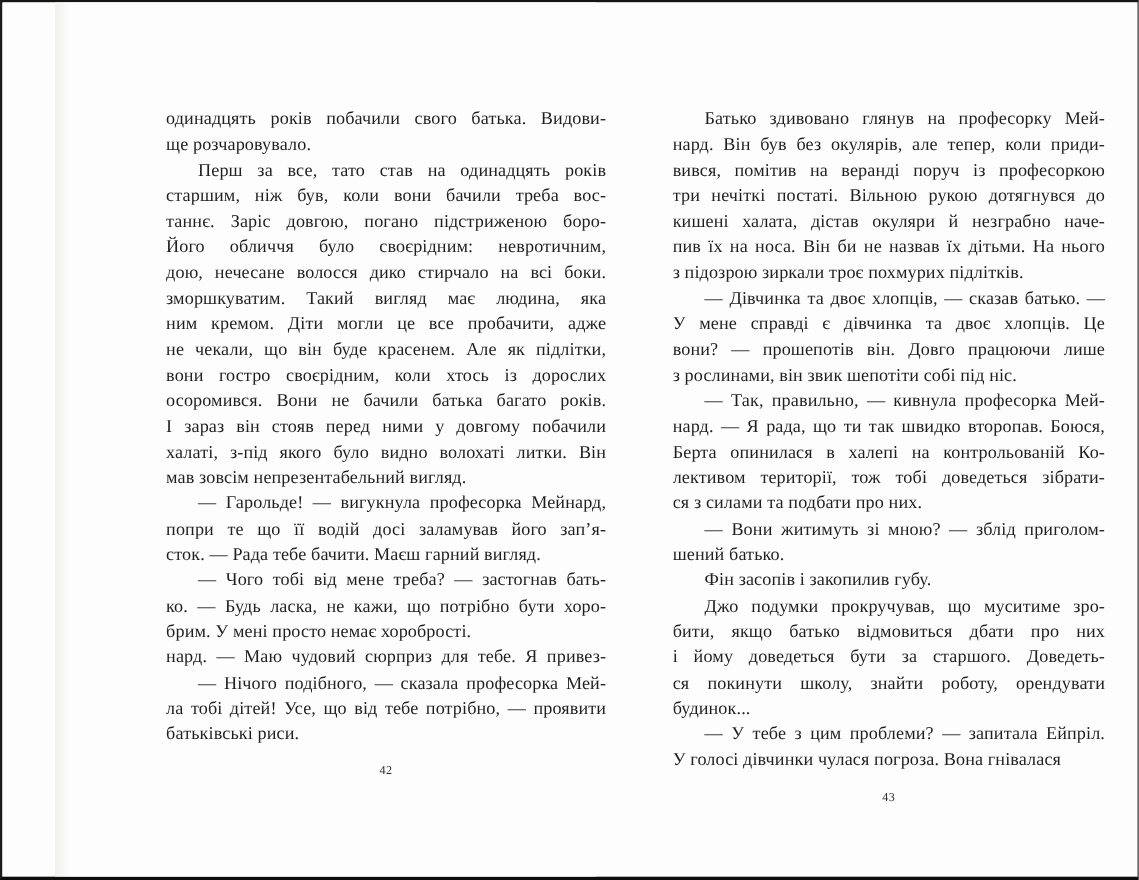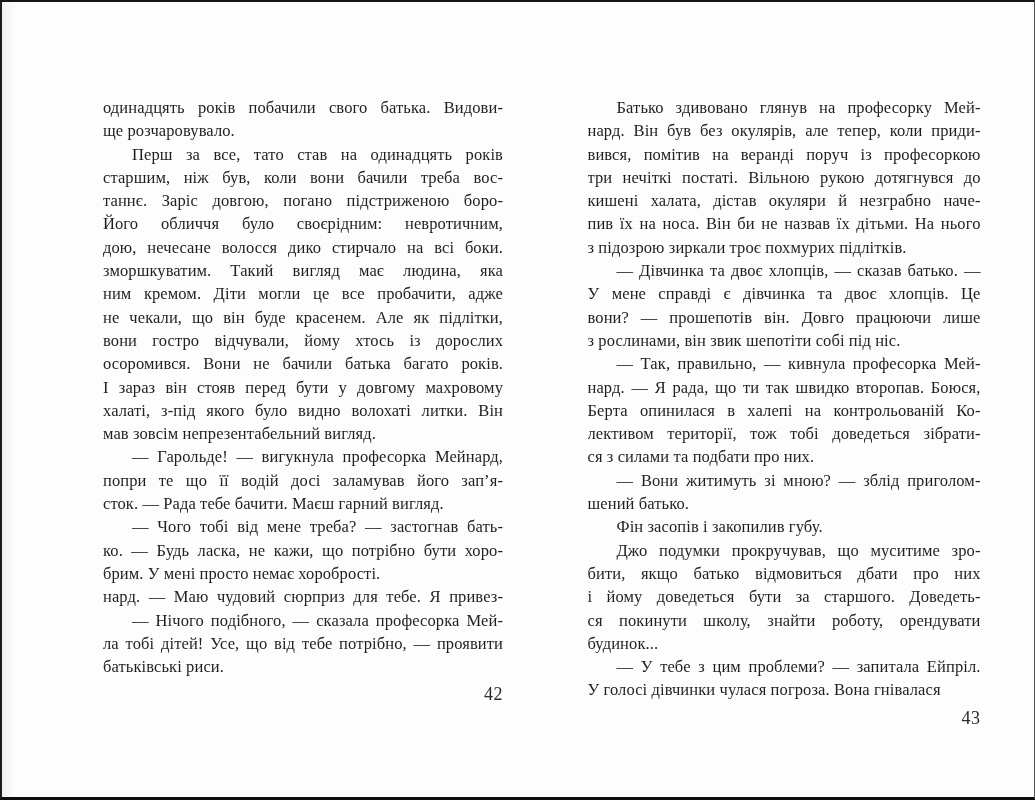--- a/index.html
+++ b/index.html
@@ -14,20 +14,21 @@
     box-sizing: border-box;
     background: #fdfdfd;
     border-top: 2px solid #151515;
     border-left: 2px solid #1d1d1d;
     border-right: 1px solid #555;
     border-bottom: 3px solid #0d0d0d;
     display: flex;
     overflow: hidden;
     font-family: "Liberation Serif", "DejaVu Serif", serif;
     color: #1f1f1f;
+    padding-left: 48px;
   }
   .page {
     position: relative;
     height: 100%;
     box-sizing: border-box;
   }
   .page.left  { width: 517px; background: linear-gradient(90deg, #f1f1ef 0px, #fdfdfd 14px); }
   .page.right { width: 518px; }
   .text-col {
     position: absolute;
@@ -46,46 +47,46 @@
     white-space: nowrap; 
   }
   .line.just { white-space: normal; }
   .line.end {
     text-align: left;
     text-align-last: left;
     white-space: normal;
   }
   .line.ind { text-indent: 29px; }
   .pagenum {
-    margin-top: 6px;
-    text-align: right;
-    font-size: 18px;
+    margin-top: 17px;
+    text-align: center;
+    font-size: 11px;
     color: #2a2a2a;
     letter-spacing: 0.5px;
   }
 </style>
 </head>
 <body>
 
 <div class="screen">
   <div class="page left">
     <div class="text-col">
         <div class="line just">одинадцять років побачили свого батька. Видови-</div>
         <div class="line end">ще розчаровувало.</div>
         <div class="line just ind">Перш за все, тато став на одинадцять років</div>
         <div class="line just">старшим, ніж був, коли вони бачили треба вос-</div>
         <div class="line just">таннє. Заріс довгою, погано підстриженою боро-</div>
         <div class="line just">Його обличчя було своєрідним: невротичним,</div>
         <div class="line just">дою, нечесане волосся дико стирчало на всі боки.</div>
         <div class="line just">зморшкуватим. Такий вигляд має людина, яка</div>
         <div class="line just">ним кремом. Діти могли це все пробачити, адже</div>
         <div class="line just">не чекали, що він буде красенем. Але як підлітки,</div>
-        <div class="line just">вони гостро відчували, йому хтось із дорослих</div>
+        <div class="line just">вони гостро своєрідним, коли хтось із дорослих</div>
         <div class="line just">осоромився. Вони не бачили батька багато років.</div>
-        <div class="line just">І зараз він стояв перед бути у довгому махровому</div>
+        <div class="line just">І зараз він стояв перед ними у довгому побачили</div>
         <div class="line just">халаті, з-під якого було видно волохаті литки. Він</div>
         <div class="line end">мав зовсім непрезентабельний вигляд.</div>
         <div class="line just ind">— Гарольде! — вигукнула професорка Мейнард,</div>
         <div class="line just">попри те що її водій досі заламував його зап’я-</div>
         <div class="line end">сток. — Рада тебе бачити. Маєш гарний вигляд.</div>
         <div class="line just ind">— Чого тобі від мене треба? — застогнав бать-</div>
         <div class="line just">ко. — Будь ласка, не кажи, що потрібно бути хоро-</div>
         <div class="line end">брим. У мені просто немає хоробрості.</div>
         <div class="line just">нард. — Маю чудовий сюрприз для тебе. Я привез-</div>
         <div class="line just ind">— Нічого подібного, — сказала професорка Мей-</div>

